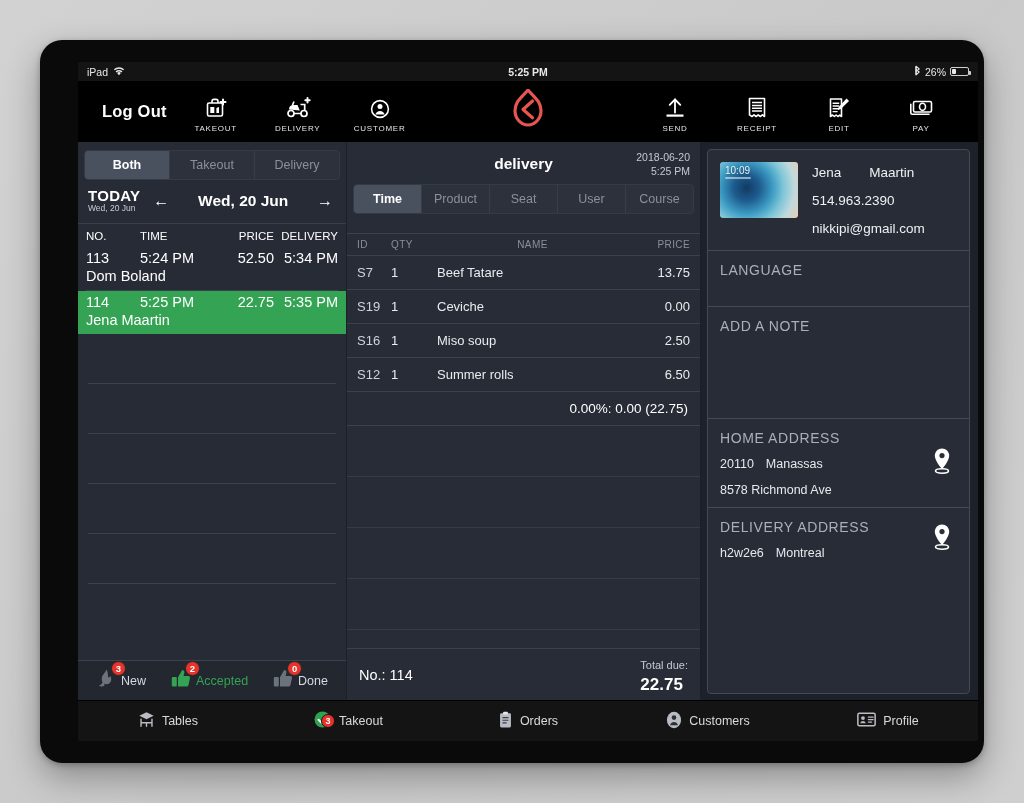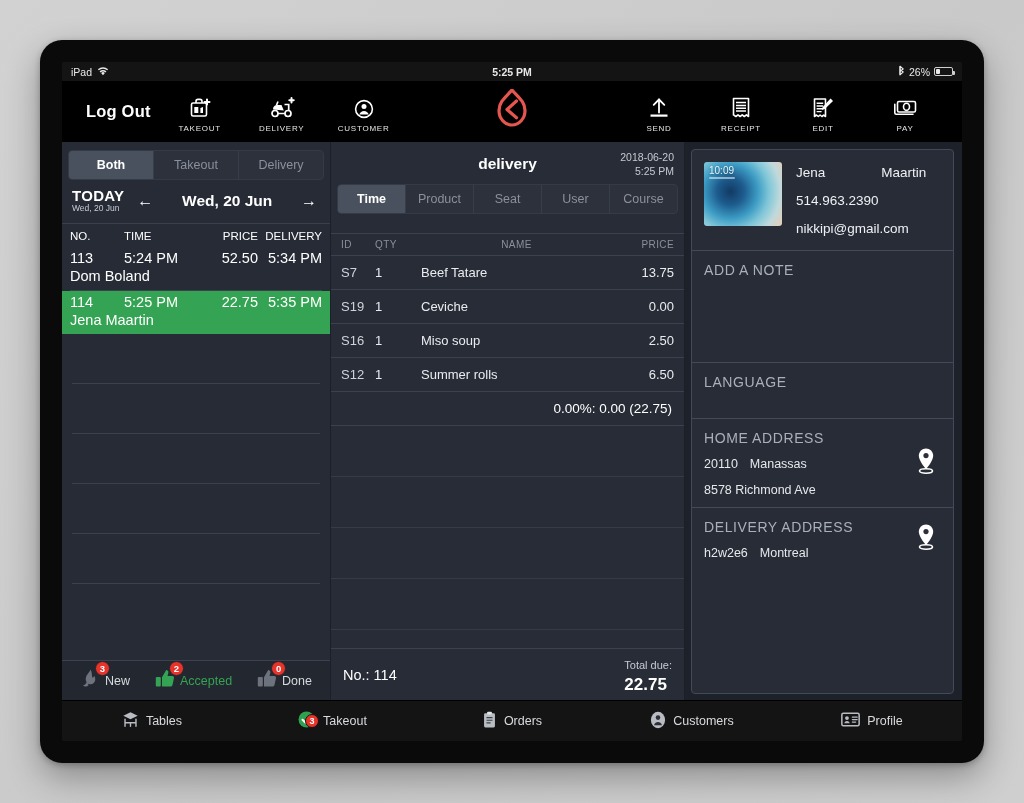--- a/index.html
+++ b/index.html
@@ -13,21 +13,21 @@
     background: linear-gradient(135deg,#d2d2d2 0%,#c9c9c9 55%,#cfcfcf 100%);
   }
 
   
   .ipad-frame{
     position:absolute; left:40px; top:40px; width:944px; height:723px;
     background:#0a0a0a; border-radius:22px;
     box-shadow:0 14px 34px rgba(0,0,0,.32), 0 2px 6px rgba(0,0,0,.25);
   }
   .ipad-screen{
-    position:absolute; left:22px; top:22px; width:900px; height:679px;
+    position:absolute; left:38px; top:22px; width:900px; height:679px;
     background:#1d2129; border-radius:3px; overflow:hidden;
   }
 
   
   .ios-status{
     position:relative; height:19px; background:#141414; color:#e8e8e8;
     font-size:10.5px; display:flex; align-items:center; padding:0 9px;
   }
   .ios-left{display:flex;align-items:center;gap:5px;}
   .ios-center{position:absolute;left:0;right:0;text-align:center;font-weight:bold;font-size:10.5px;pointer-events:none;}
@@ -174,31 +174,31 @@
 
   
   .rpanel{
     flex:1;border:1px solid #434a57;border-radius:4px;background:#272c36;
     display:flex;flex-direction:column;overflow:hidden;
   }
   .rsec{border-bottom:1px solid #434a57;padding:10px 12px;}
   .rsec:last-child{border-bottom:none;}
   .rcust{display:flex;gap:14px;align-items:flex-start;padding:12px 12px 14px 12px;}
   .avatar{
-    width:78px;height:64px;border-radius:3px;flex-shrink:0;position:relative;overflow:hidden;
+    width:78px;height:56px;border-radius:3px;flex-shrink:0;position:relative;overflow:hidden;
     background:
       radial-gradient(circle at 34% 46%, #123a63 0%, #1d5c8e 22%, #3d9cc4 44%, #7fc6d8 62%, #bfd9dc 80%, #e8cdb4 100%);
   }
   .avatar .av-time{
     position:absolute;left:5px;top:3px;color:#e9f3f8;font-size:10px;font-weight:300;
     text-shadow:0 1px 2px rgba(0,0,0,.35);
   }
   .avatar .av-sub{position:absolute;left:5px;top:15px;width:26px;height:2px;background:rgba(235,245,250,.55);border-radius:1px;}
   .cust-lines{display:flex;flex-direction:column;gap:13px;padding-top:3px;}
-  .cname{display:flex;gap:56px;font-size:13.5px;color:#eef0f3;}
+  .cname{display:flex;gap:28px;font-size:13.5px;color:#eef0f3;}
   .cphone,.cmail{font-size:13.5px;color:#eef0f3;}
   .rlabel-sm{font-size:11px;color:#9aa0ac;}
   .rlabel-cap{font-size:14px;color:#aab0bb;letter-spacing:.6px;}
   .rnote{min-height:112px;}
   .rlang{min-height:56px;}
   .raddr{position:relative;}
   .addr-line{display:flex;gap:12px;font-size:12.5px;color:#e6e8ec;margin-top:10px;}
   .addr-line2{font-size:12.5px;color:#e6e8ec;margin-top:12px;}
   .pin{position:absolute;right:16px;top:50%;transform:translateY(-50%);}
 
@@ -510,26 +510,26 @@
               <div class="cname">
                 <span>Jena</span>
                 <span>Maartin</span>
               </div>
               <div class="cphone">514.963.2390</div>
               <div class="cmail">nikkipi@gmail.com</div>
             </div>
           </div>
 
 
+          <div class="rsec rlang">
+            <span class="rlabel-cap">LANGUAGE</span>
+          </div>
+
           <div class="rsec rnote">
             <span class="rlabel-cap">ADD A NOTE</span>
-          </div>
-
-          <div class="rsec rlang">
-            <span class="rlabel-cap">LANGUAGE</span>
           </div>
 
           <div class="rsec raddr">
             <span class="rlabel-cap">HOME ADDRESS</span>
             <div class="addr-line">
               <span>20110</span>
               <span>Manassas</span>
             </div>
             <div class="addr-line2">8578 Richmond Ave</div>
             <span class="pin">

